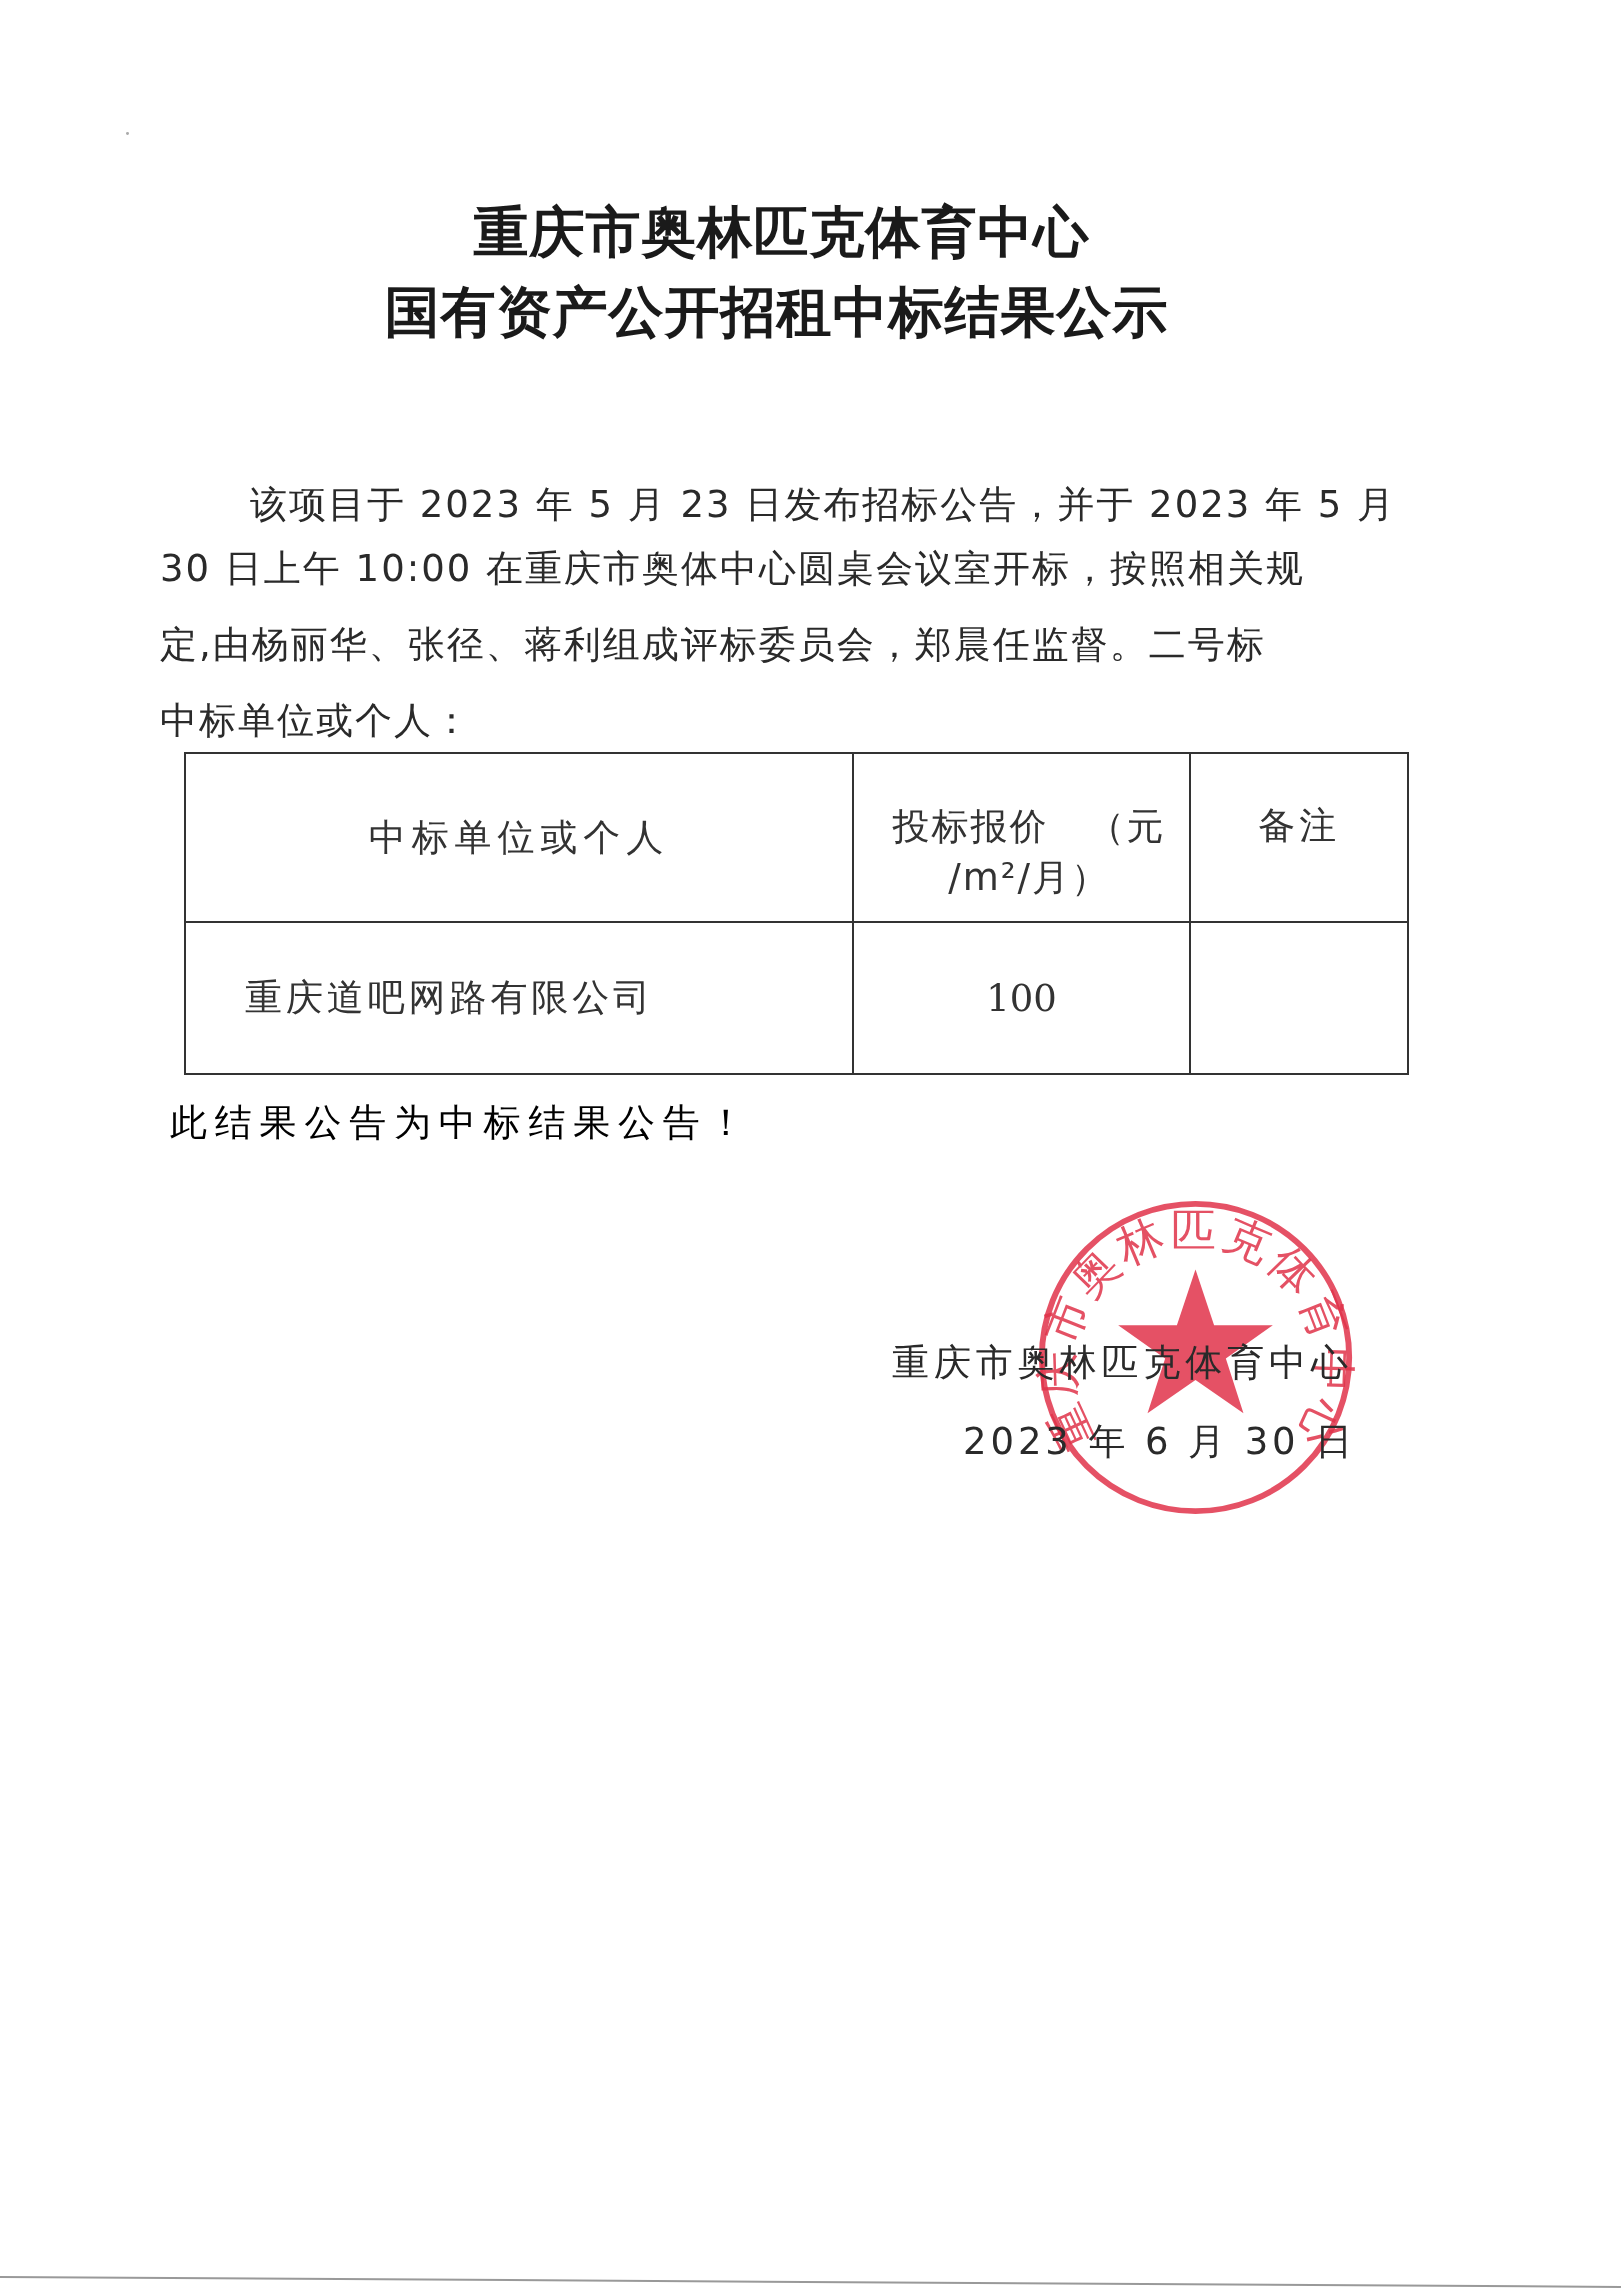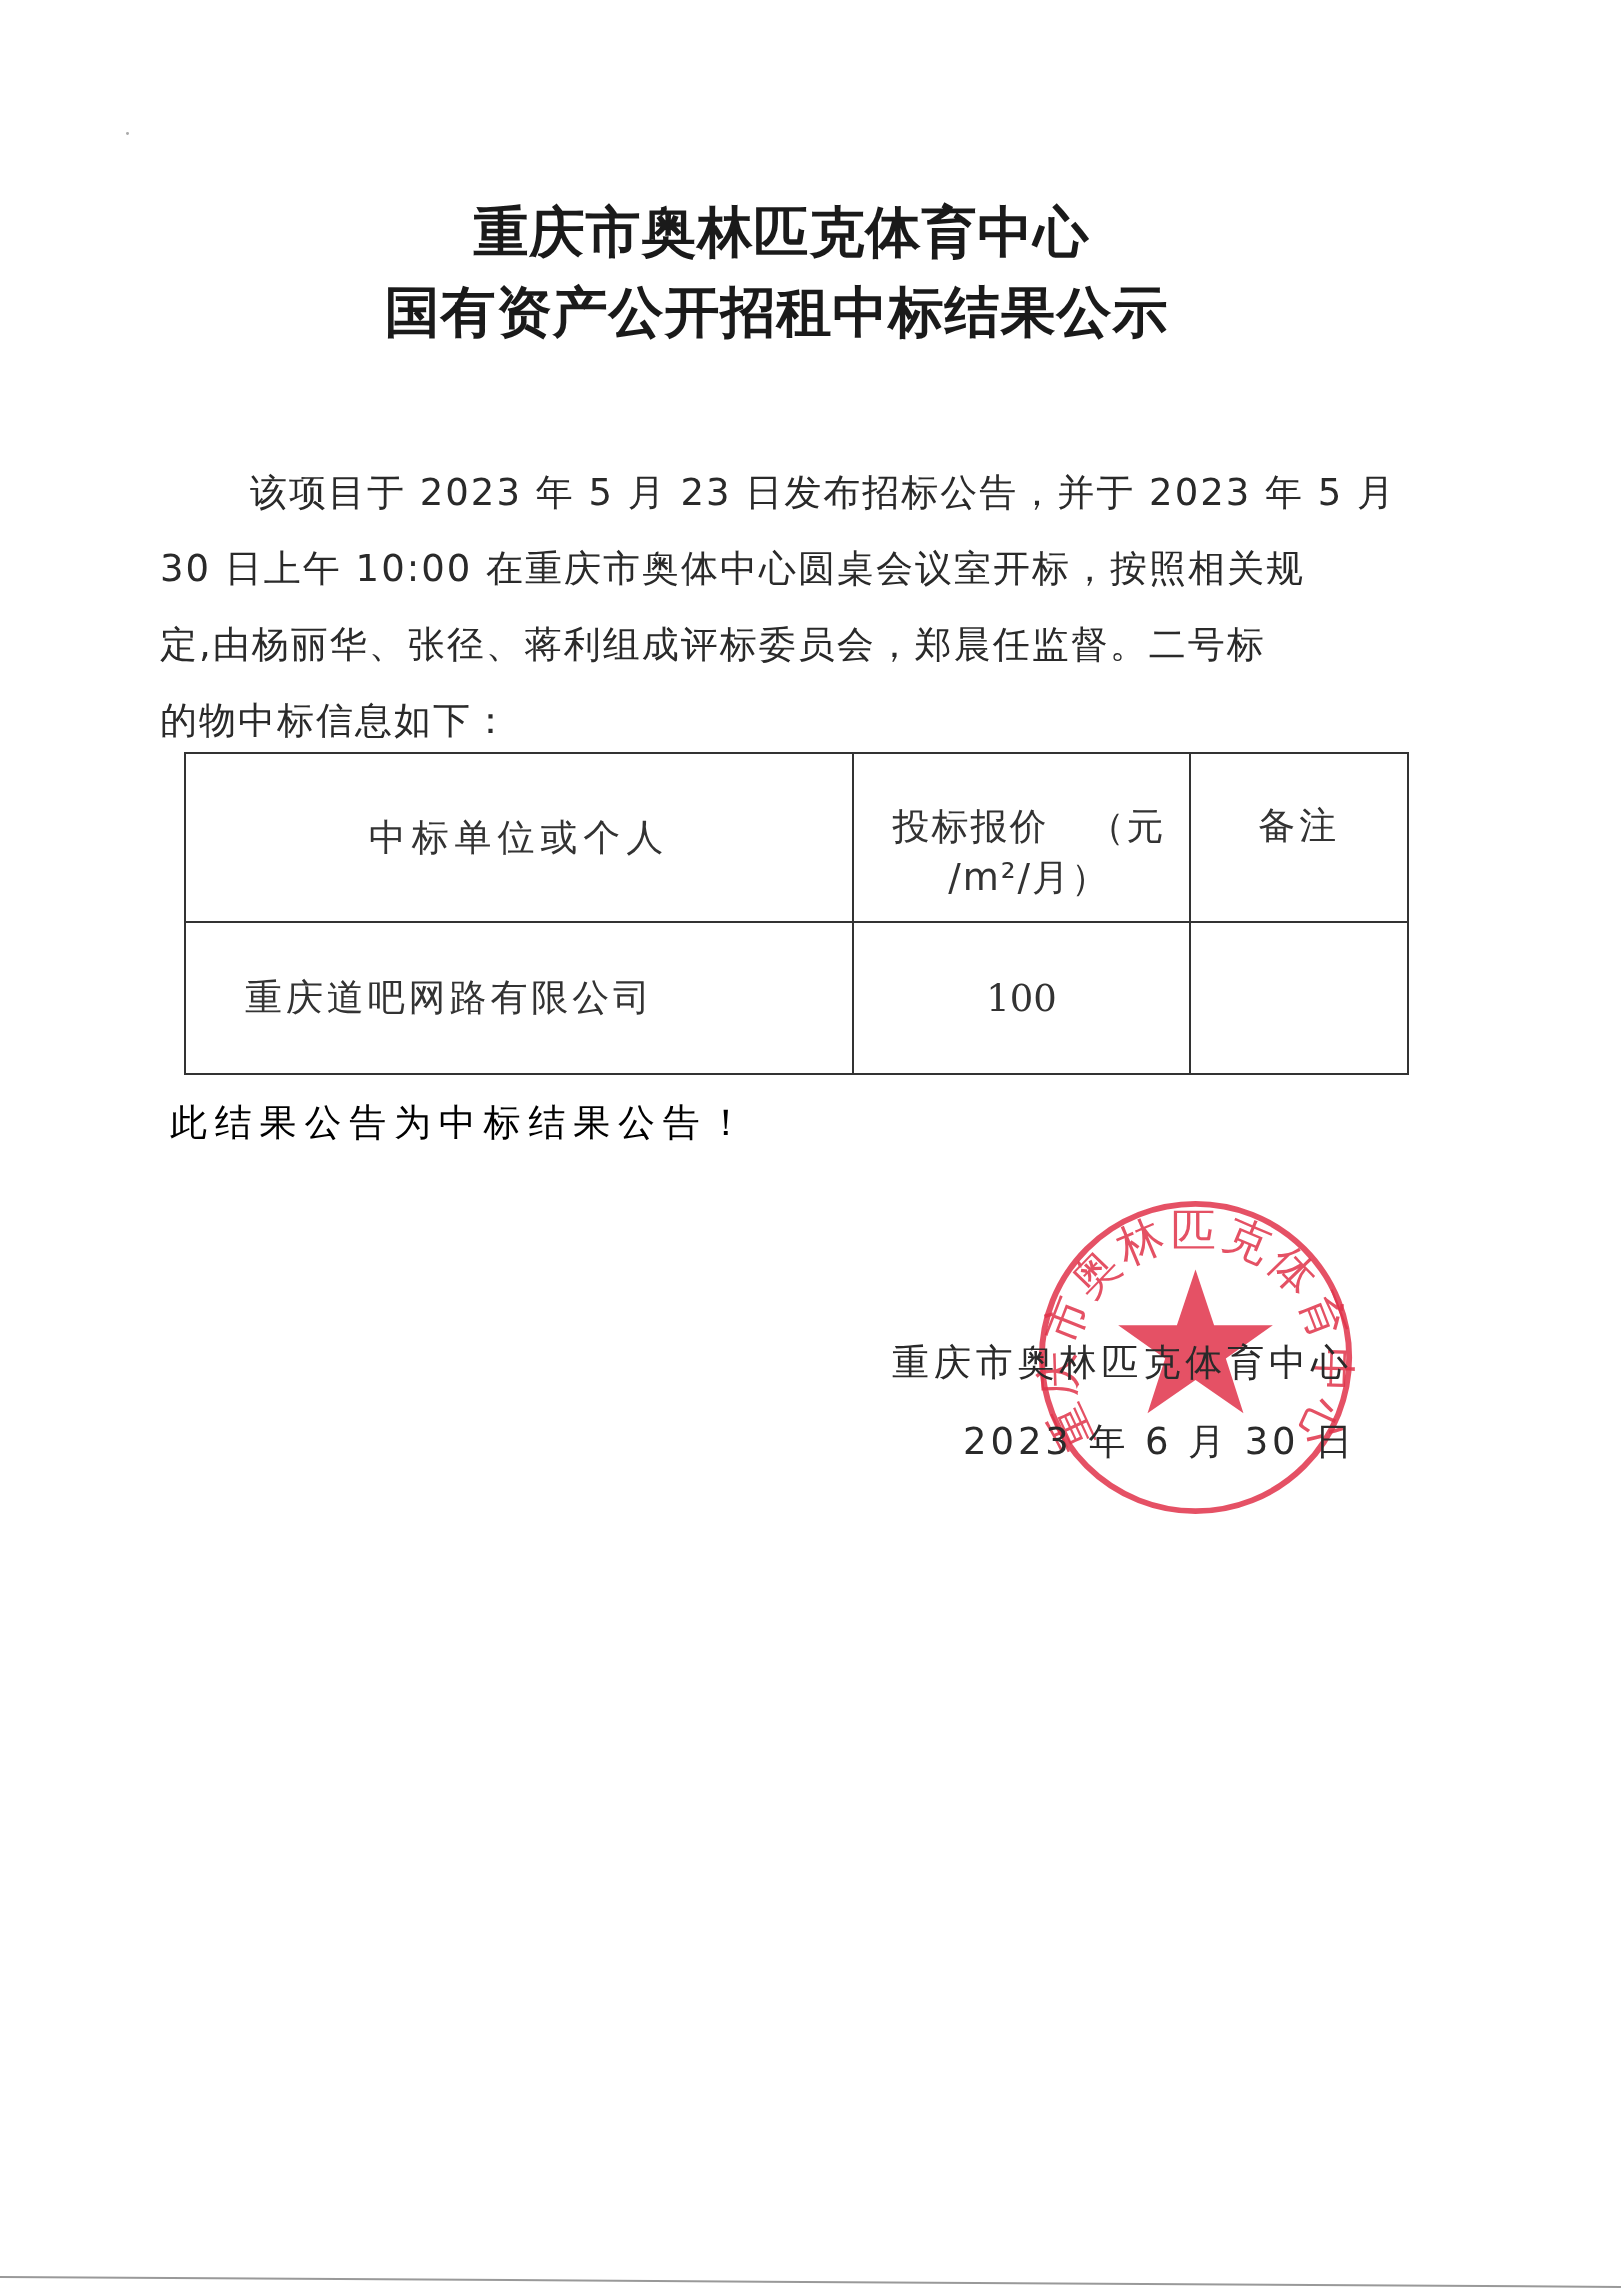--- a/index.html
+++ b/index.html
@@ -33,21 +33,21 @@
     }
     .title-1 { top: 196px; left: -29px; }
     .title-2 { top: 276px; left: -34px; }
     .body-line {
       position: absolute;
       white-space: nowrap;
       font-size: 37px;
       color: #2a2a2a;
       letter-spacing: 2px;
     }
-    .l1 { left: 250px; top: 468px; }
+    .l1 { left: 250px; top: 480px; }
     .l2 { left: 160px; top: 544px; }
     .l3 { left: 160px; top: 620px; }
     .l4 { left: 160px; top: 696px; }
 
     .bid-table {
       position: absolute;
       left: 155px;
       top: 752px;
       width: 1225px;
       height: 321px;
@@ -148,21 +148,21 @@
 
   <div class="scan-dot"></div>
 
   <h1 class="title title-1">重庆市奥林匹克体育中心</h1>
   <h1 class="title title-2">国有资产公开招租中标结果公示</h1>
 
   <div>
     <div class="body-line l1">该项目于 2023 年 5 月 23 日发布招标公告，并于 2023 年 5 月</div>
     <div class="body-line l2">30 日上午 10:00 在重庆市奥体中心圆桌会议室开标，按照相关规</div>
     <div class="body-line l3">定,由杨丽华、张径、蒋利组成评标委员会，郑晨任监督。二号标</div>
-    <div class="body-line l4">的物中标信息如下：</div>
+    <div class="body-line l4">中标单位或个人：</div>
   </div>
 
   <table class="bid-table">
     <colgroup>
       <col class="col-1">
         <col class="col-2">
         <col class="col-3">
     </colgroup>
     <tbody>
         <tr class="hdr-row">

